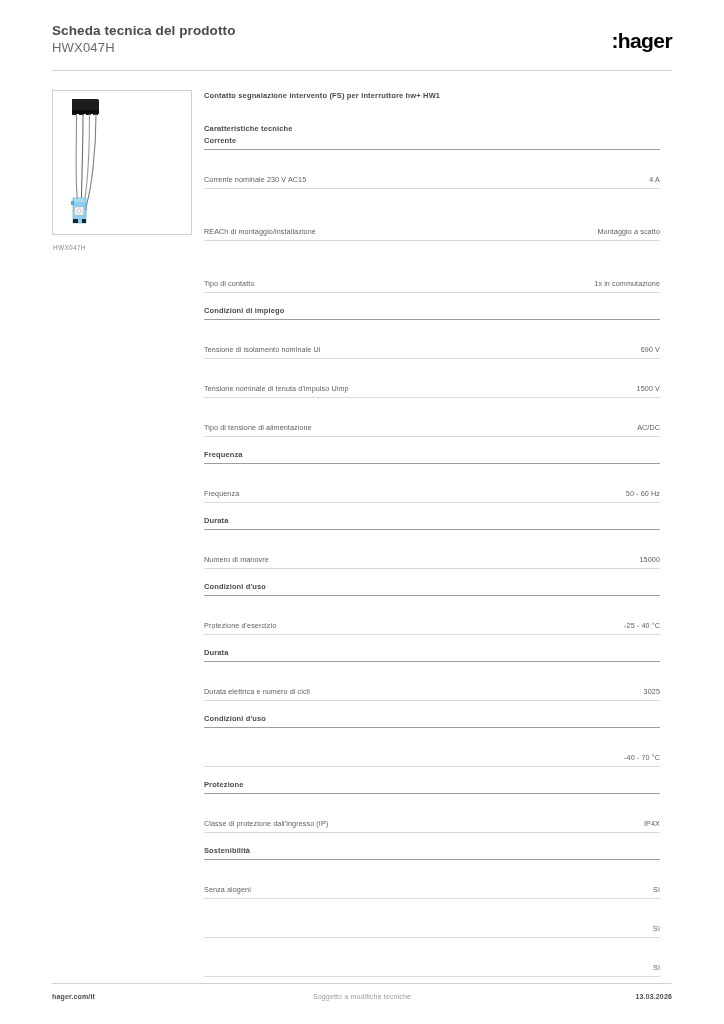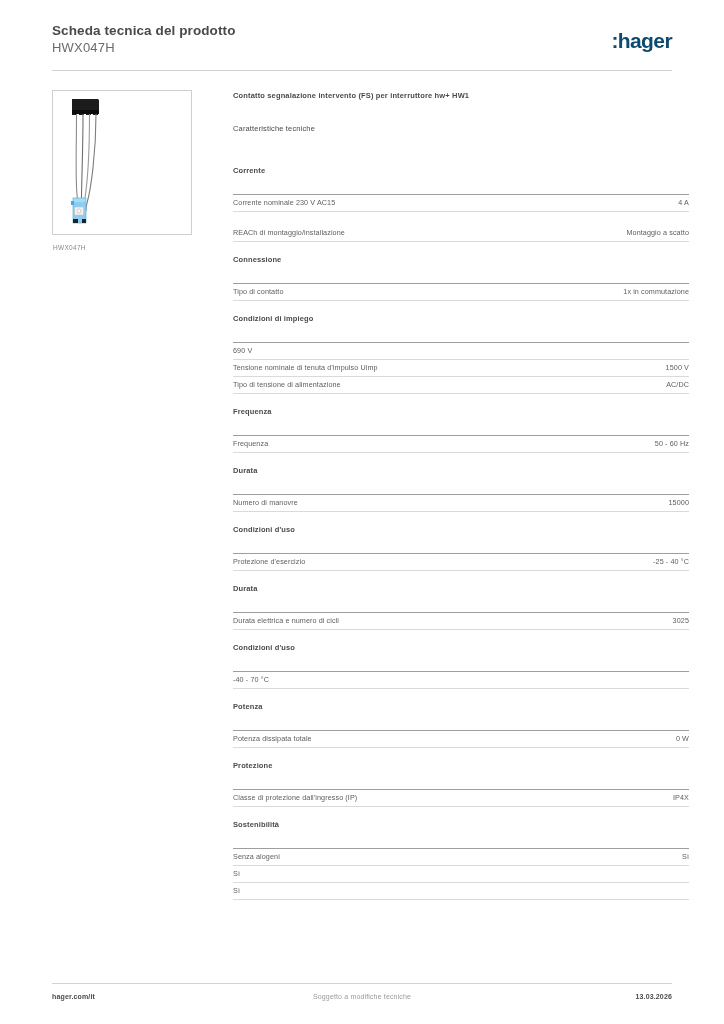--- a/index.html
+++ b/index.html
@@ -47,21 +47,21 @@
     line-height: 16px;
     margin: 1px 0 0 0;
     letter-spacing: 0.2px;
   }
   .logo {
     position: absolute;
     right: 0;
     top: 8px;
     font-size: 21px;
     font-weight: bold;
-    color: #0c4a6e;
+    color: #000000;
     letter-spacing: -0.6px;
     line-height: 21px;
   }
   .header-rule {
     position: absolute;
     left: 52px;
     top: 70px;
     width: 620px;
     height: 1px;
     background: #d2d2d2;
@@ -83,64 +83,64 @@
     top: 244px;
     font-size: 6.5px;
     color: #8a8a8a;
     letter-spacing: 0.3px;
   }
   .prod-svg { display:block; }
 
   
   .content {
     position: absolute;
-    left: 233px;
+    left: 204px;
     top: 90px;
     width: 456px;
   }
   .prod-desc {
     font-size: 7.5px;
     font-weight: bold;
     color: #4a4a4a;
     letter-spacing: 0.15px;
     margin: 0 0 22px 0;
     line-height: 11px;
   }
   .spec-title {
     font-size: 7.5px;
-    font-weight: normal;
+    font-weight: bold;
     color: #4a4a4a;
     letter-spacing: 0.15px;
-    margin: 0 0 32px 0;
+    margin: 0 0 2px 0;
     line-height: 11px;
   }
 
   .group { margin-bottom: 13px; }
   .group-head {
     font-size: 7.5px;
     font-weight: bold;
     color: #4a4a4a;
     letter-spacing: 0.12px;
-    padding-bottom: 18px;
+    padding-bottom: 3px;
     border-bottom: 1px solid #9e9e9e;
     line-height: 10px;
   }
   .row {
     display: flex;
-    justify-content: space-between;
+    justify-content: flex-end;
     align-items: baseline;
     font-size: 7.2px;
     color: #5d5d5d;
     border-bottom: 1px solid #dadada;
     padding: 3px 0 3px 0;
     line-height: 10px;
     letter-spacing: 0.1px;
   }
   .row .label { flex: 1 1 auto; text-align: left; padding-right: 10px; }
-  .row .value { flex: 0 0 auto; text-align: right; white-space: nowrap; }
+  .row .value { flex: 0 0 auto; text-align: right; white-space: nowrap; margin-top: 22px; }
 
   
   .footer-rule {
     position: absolute;
     left: 52px;
     top: 983px;
     width: 620px;
     height: 1px;
     background: #d2d2d2;
   }
@@ -229,29 +229,29 @@
             <span class="value">4 A</span>
           </div>
         </div>
         <div class="group">
           <div class="row">
             <span class="label">REACh di montaggio/installazione</span>
             <span class="value">Montaggio a scatto</span>
           </div>
         </div>
         <div class="group">
-          <div class="group-head">Connessione</div>
           <div class="row">
             <span class="label">Tipo di contatto</span>
             <span class="value">1x in commutazione</span>
           </div>
         </div>
         <div class="group">
           <div class="group-head">Condizioni di impiego</div>
           <div class="row">
+            <span class="label">Tensione di isolamento nominale Ui</span>
             <span class="value">690 V</span>
           </div>
           <div class="row">
             <span class="label">Tensione nominale di tenuta d'impulso Uimp</span>
             <span class="value">1500 V</span>
           </div>
           <div class="row">
             <span class="label">Tipo di tensione di alimentazione</span>
             <span class="value">AC/DC</span>
           </div>
@@ -281,27 +281,20 @@
           <div class="group-head">Durata</div>
           <div class="row">
             <span class="label">Durata elettrica e numero di cicli</span>
             <span class="value">3025</span>
           </div>
         </div>
         <div class="group">
           <div class="group-head">Condizioni d'uso</div>
           <div class="row">
             <span class="value">-40 - 70 °C</span>
-          </div>
-        </div>
-        <div class="group">
-          <div class="group-head">Potenza</div>
-          <div class="row">
-            <span class="label">Potenza dissipata totale</span>
-            <span class="value">0 W</span>
           </div>
         </div>
         <div class="group">
           <div class="group-head">Protezione</div>
           <div class="row">
             <span class="label">Classe di protezione dall'ingresso (IP)</span>
             <span class="value">IP4X</span>
           </div>
         </div>
         <div class="group">

